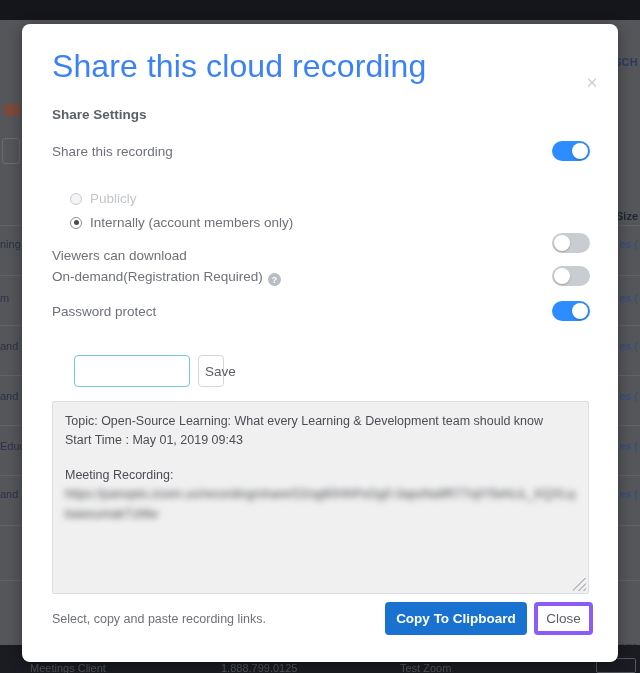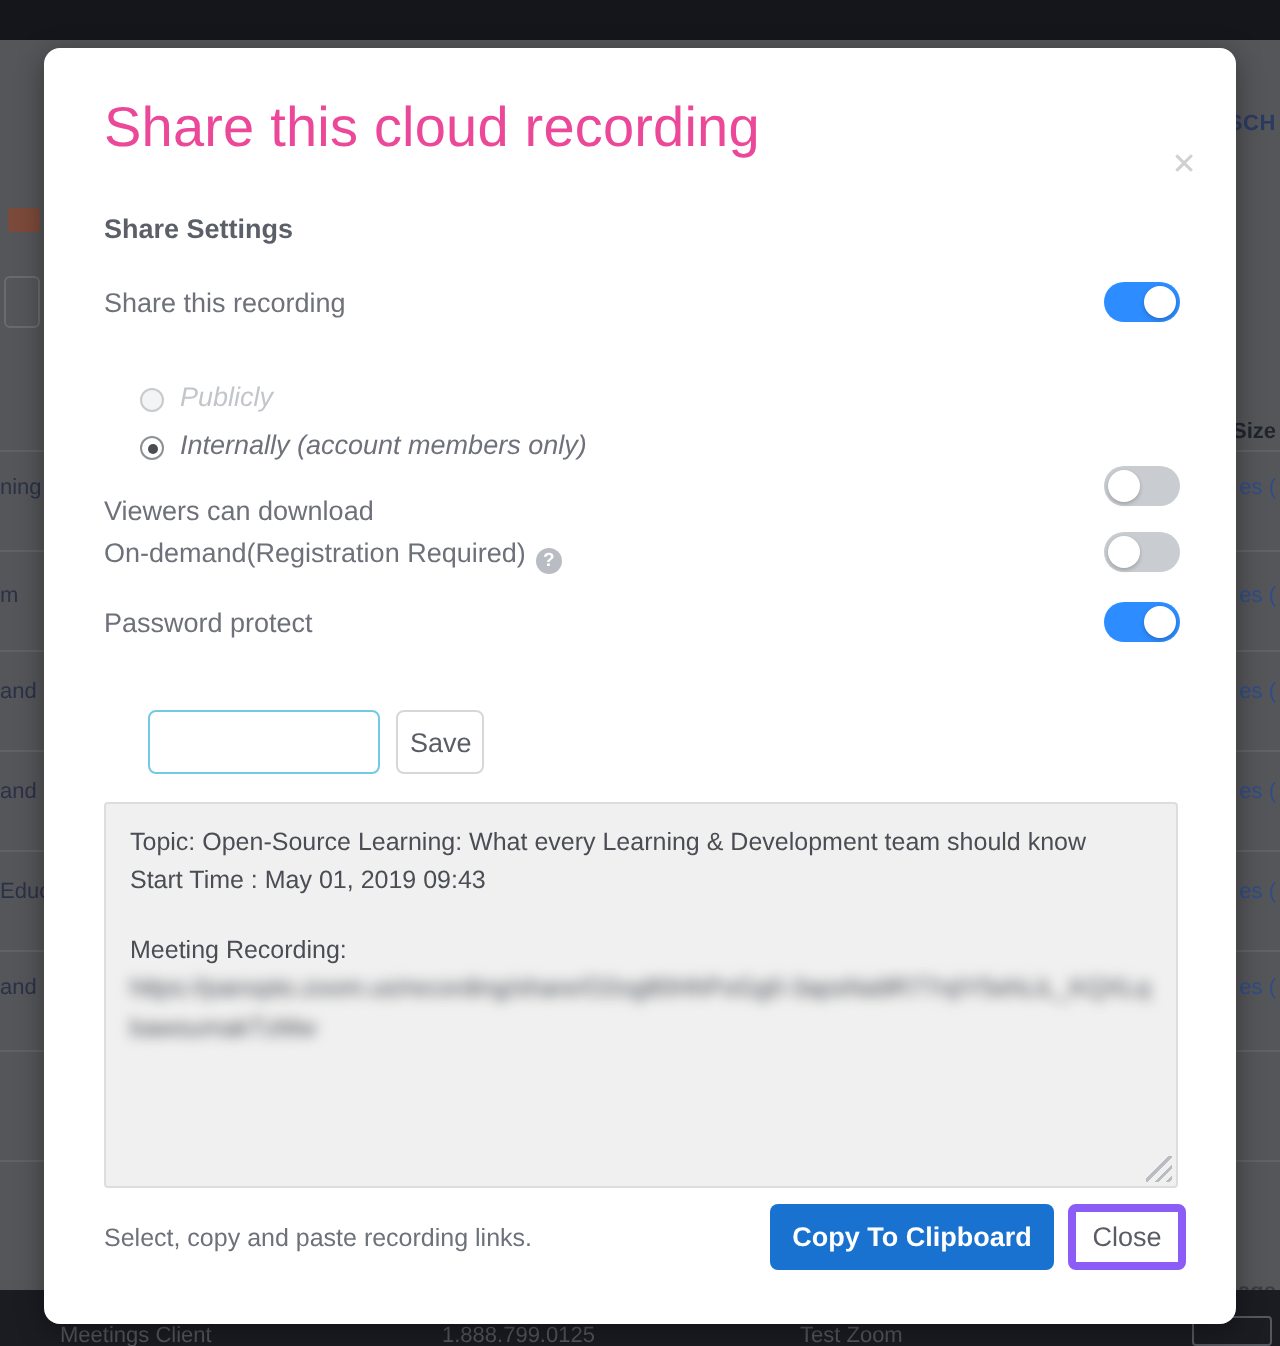--- a/index.html
+++ b/index.html
@@ -77,21 +77,21 @@
   .modal-close {
     position: absolute; right: 16px; top: 48px;
     width: 20px; height: 20px;
     display: flex; align-items: center; justify-content: center;
     color: #cfd0d2; font-size: 15px; line-height: 1;
     cursor: pointer; user-select: none;
   }
 
   .modal-title {
     position: absolute; left: 30px; top: 24px;
-    font-size: 28px; color: #ec4899; font-weight: normal; letter-spacing: .1px;
+    font-size: 32px; color: #3b82f6; font-weight: normal; letter-spacing: .1px;
   }
 
   .section-head {
     position: absolute; left: 30px; top: 83px;
     font-size: 13.5px; font-weight: bold; color: #5b5f68;
   }
 
   
   .row-label {
     position: absolute; left: 30px;
@@ -114,21 +114,21 @@
   .toggle.off { background: #c9ccd1; }
   .toggle .knob {
     position: absolute; top: 2px; width: 16px; height: 16px;
     border-radius: 50%; background: #ffffff;
     box-shadow: 0 1px 2px rgba(0,0,0,.22);
   }
   .toggle.on  .knob { right: 2px; }
   .toggle.off .knob { left: 2px; }
 
   
-  .radio-row { position: absolute; left: 48px; display: flex; align-items: flex-end; font-style: italic; }
+  .radio-row { position: absolute; left: 48px; display: flex; align-items: center; }
   .radio {
     width: 12px; height: 12px; border-radius: 50%;
     border: 1px solid #c7cacf; background: #f3f4f5;
     margin-right: 8px; position: relative; flex: none; cursor: pointer;
   }
   .radio.checked { border-color: #8d9096; background: #ffffff; }
   .radio.checked::after {
     content: ""; position: absolute; left: 2.5px; top: 2.5px;
     width: 5px; height: 5px; border-radius: 50%; background: #4a4d53;
   }
@@ -139,21 +139,21 @@
   .pw-input {
     position: absolute; left: 52px; top: 331px;
     width: 116px; height: 32px;
     border: 1px solid #72c9e4; border-radius: 4px;
     background: #ffffff; outline: none;
     font-size: 13px; color: #3c3f45; padding: 0 8px;
     font-family: "Liberation Sans", sans-serif;
   }
   .btn-save {
     position: absolute; left: 176px; top: 331px;
-    width: 44px; height: 32px;
+    width: 26px; height: 32px;
     border: 1px solid #d5d7da; border-radius: 4px;
     background: #ffffff; color: #5a5d64; font-size: 13.5px;
     cursor: pointer; font-family: "Liberation Sans", sans-serif;
   }
 
   .link-head {
     position: absolute; left: 30px; top: 355px;
     font-size: 13.5px; font-weight: bold; color: #5b5f68;
   }
 

